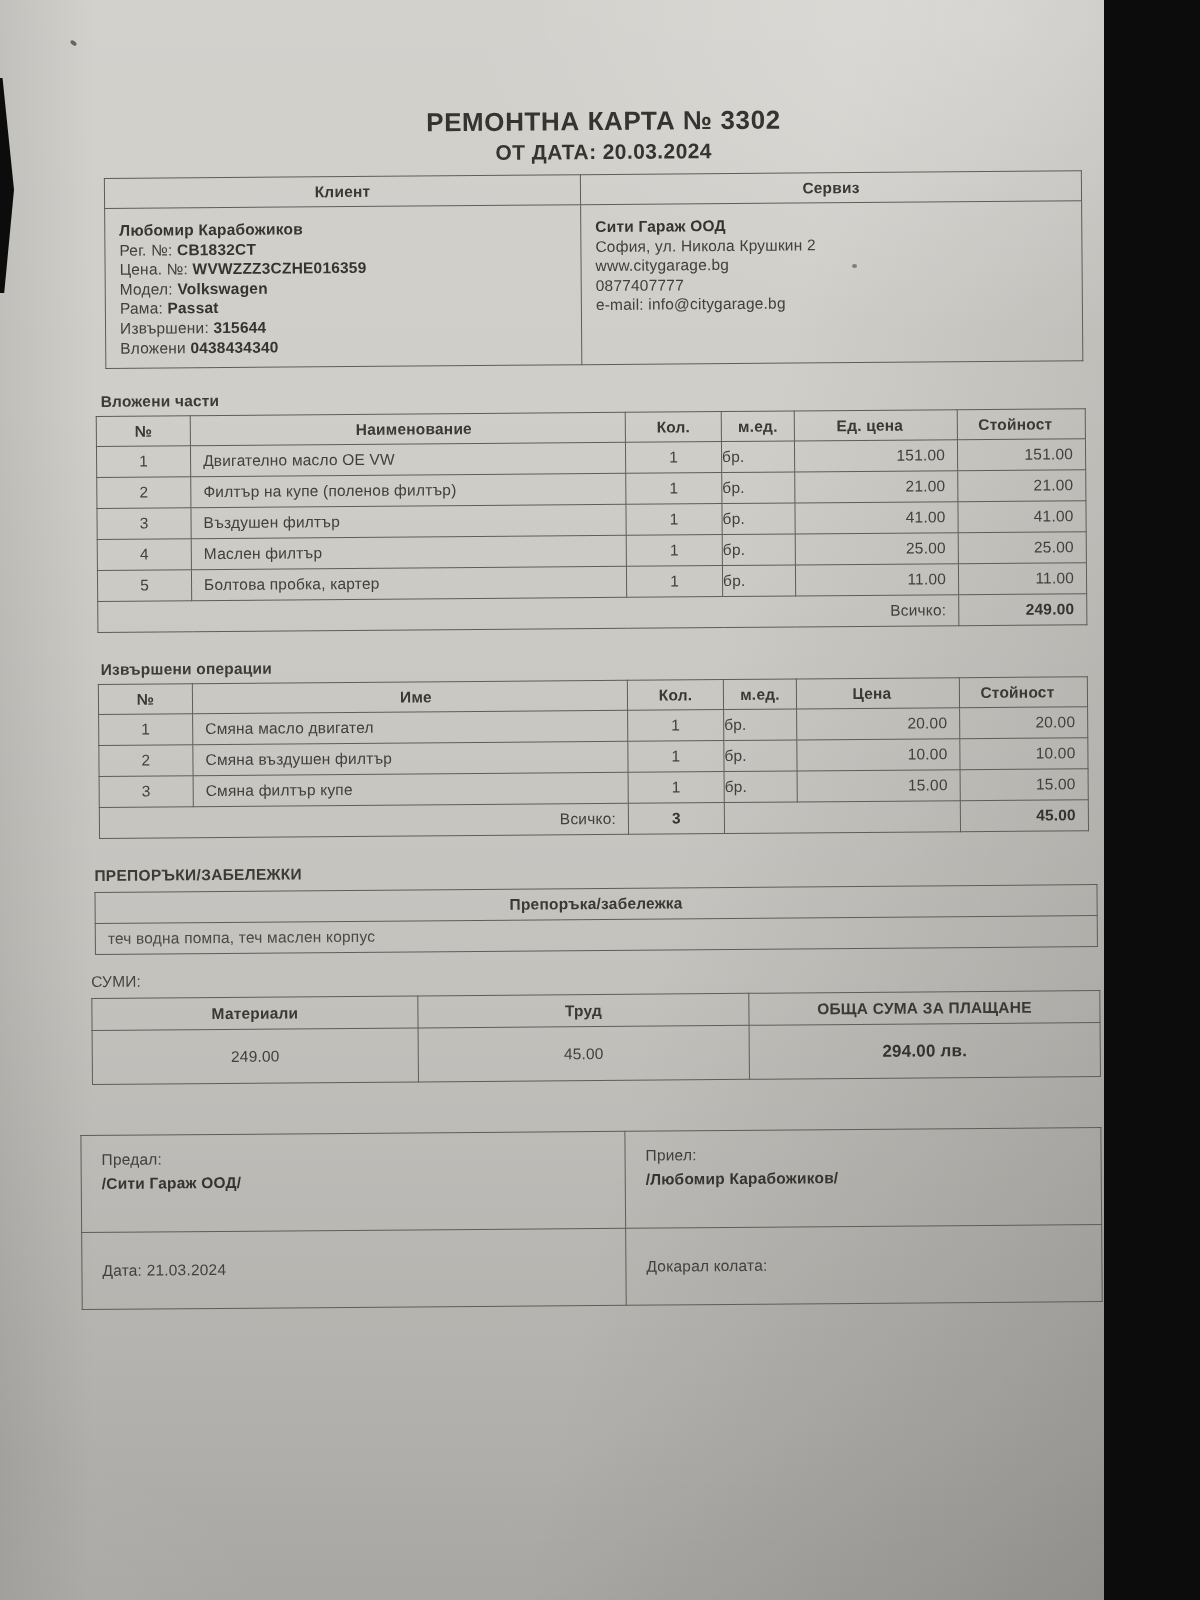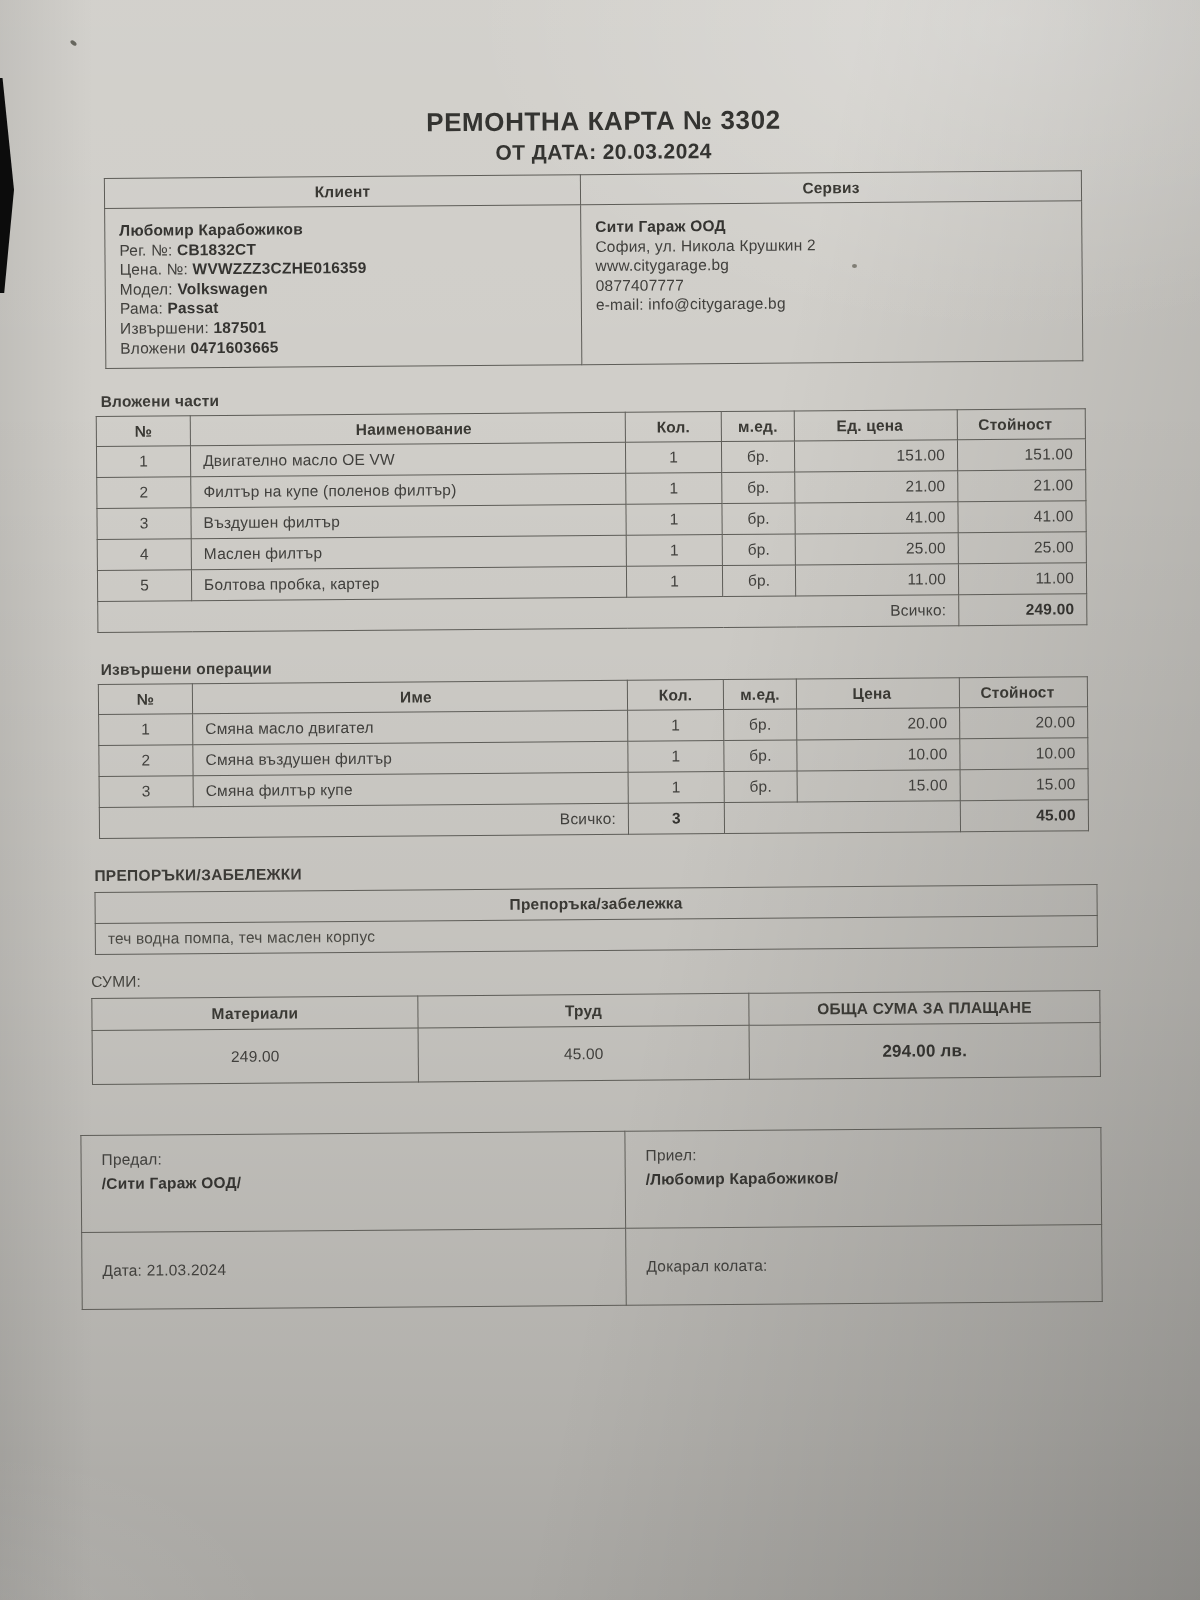--- a/index.html
+++ b/index.html
@@ -1,21 +1,21 @@
 <!DOCTYPE html>
 <html><head>
 <meta charset="utf-8">
 <style>
   html,body{margin:0;padding:0;}
   body{
     width:1200px;height:1600px;overflow:hidden;
     background:#0c0c0c;
     font-family:"Liberation Sans", sans-serif;
   }
-  .photo{position:relative;width:1200px;height:1600px;overflow:hidden;background:#0c0c0c;}
+  .photo{position:relative;width:1060px;height:1600px;overflow:hidden;background:#0c0c0c;padding-left:44px;}
   
   .paper{
     position:absolute;left:-16px;top:-12px;width:1244px;height:1640px;
     background-color:#d0cec9;
     background-image:
       radial-gradient(ellipse 900px 520px at 82% 2%, rgba(255,255,255,0.22), rgba(255,255,255,0) 60%),
       radial-gradient(ellipse 500px 300px at 0% 100%, rgba(255,255,255,0.07), rgba(255,255,255,0) 60%),
       linear-gradient(to right, rgba(0,0,0,0.09) 0px, rgba(0,0,0,0) 110px),
       linear-gradient(102deg, rgba(0,0,0,0) 55%, rgba(0,0,0,0.10) 82%, rgba(0,0,0,0.18) 100%),
       linear-gradient(to bottom, rgba(255,255,255,0.06) 0%, rgba(255,255,255,0) 25%, rgba(0,0,0,0.06) 60%, rgba(0,0,0,0.15) 88%, rgba(0,0,0,0.20) 100%);
@@ -57,21 +57,21 @@
   .label-rec{margin:28px 0 7px 90px;letter-spacing:.3px;}
   .label-sums{margin:18px 0 7px 86px;font-weight:normal;color:#45443f;}
 
   
   .grid-table{margin-left:95px;width:990px;}
   .grid-table th{height:29px;text-align:center;}
   .grid-table td{height:30px;}
   .c-num{width:93px;text-align:center;}
   .c-name{width:422px;text-align:left;padding-left:12px;}
   .c-qty{width:95px;text-align:center;}
-  .c-unit{width:72px;text-align:center;}
+  .c-unit{width:72px;text-align:left;}
   .c-price{width:150px;text-align:right;padding-right:12px;}
   .c-val{text-align:right;padding-right:12px;}
   .total-label{text-align:right;padding-right:12px;}
   .total-val{text-align:right;padding-right:12px;font-weight:bold;color:#343330;}
   .total-qty{text-align:center;font-weight:bold;color:#343330;}
 
   
   .rec-table{margin-left:90px;width:1003px;}
   .rec-table th{height:30px;text-align:center;}
   .rec-table td{height:30px;text-align:left;padding-left:12px;color:#4a4944;}
@@ -113,22 +113,22 @@
         <th class="col-client">Клиент</th>
         <th>Сервиз</th>
       </tr>
       <tr>
         <td>
           <div class="cs-name">Любомир Карабожиков</div>
           <div><span>Рег. №:</span> <span class="b">CB1832CT</span></div>
           <div><span>Цена. №:</span> <span class="b">WVWZZZ3CZHE016359</span></div>
           <div><span>Модел:</span> <span class="b">Volkswagen</span></div>
           <div><span>Рама:</span> <span class="b">Passat</span></div>
-          <div><span>Извършени:</span> <span class="b">187501</span></div>
-          <div><span>Вложени</span> <span class="b">0471603665</span></div>
+          <div><span>Извършени:</span> <span class="b">315644</span></div>
+          <div><span>Вложени</span> <span class="b">0438434340</span></div>
         </td>
         <td>
           <div class="cs-name">Сити Гараж ООД</div>
           <div>София, ул. Никола Крушкин 2</div>
           <div>www.citygarage.bg</div>
           <div>0877407777</div>
           <div>e-mail: info@citygarage.bg</div>
         </td>
       </tr>
     </tbody>

